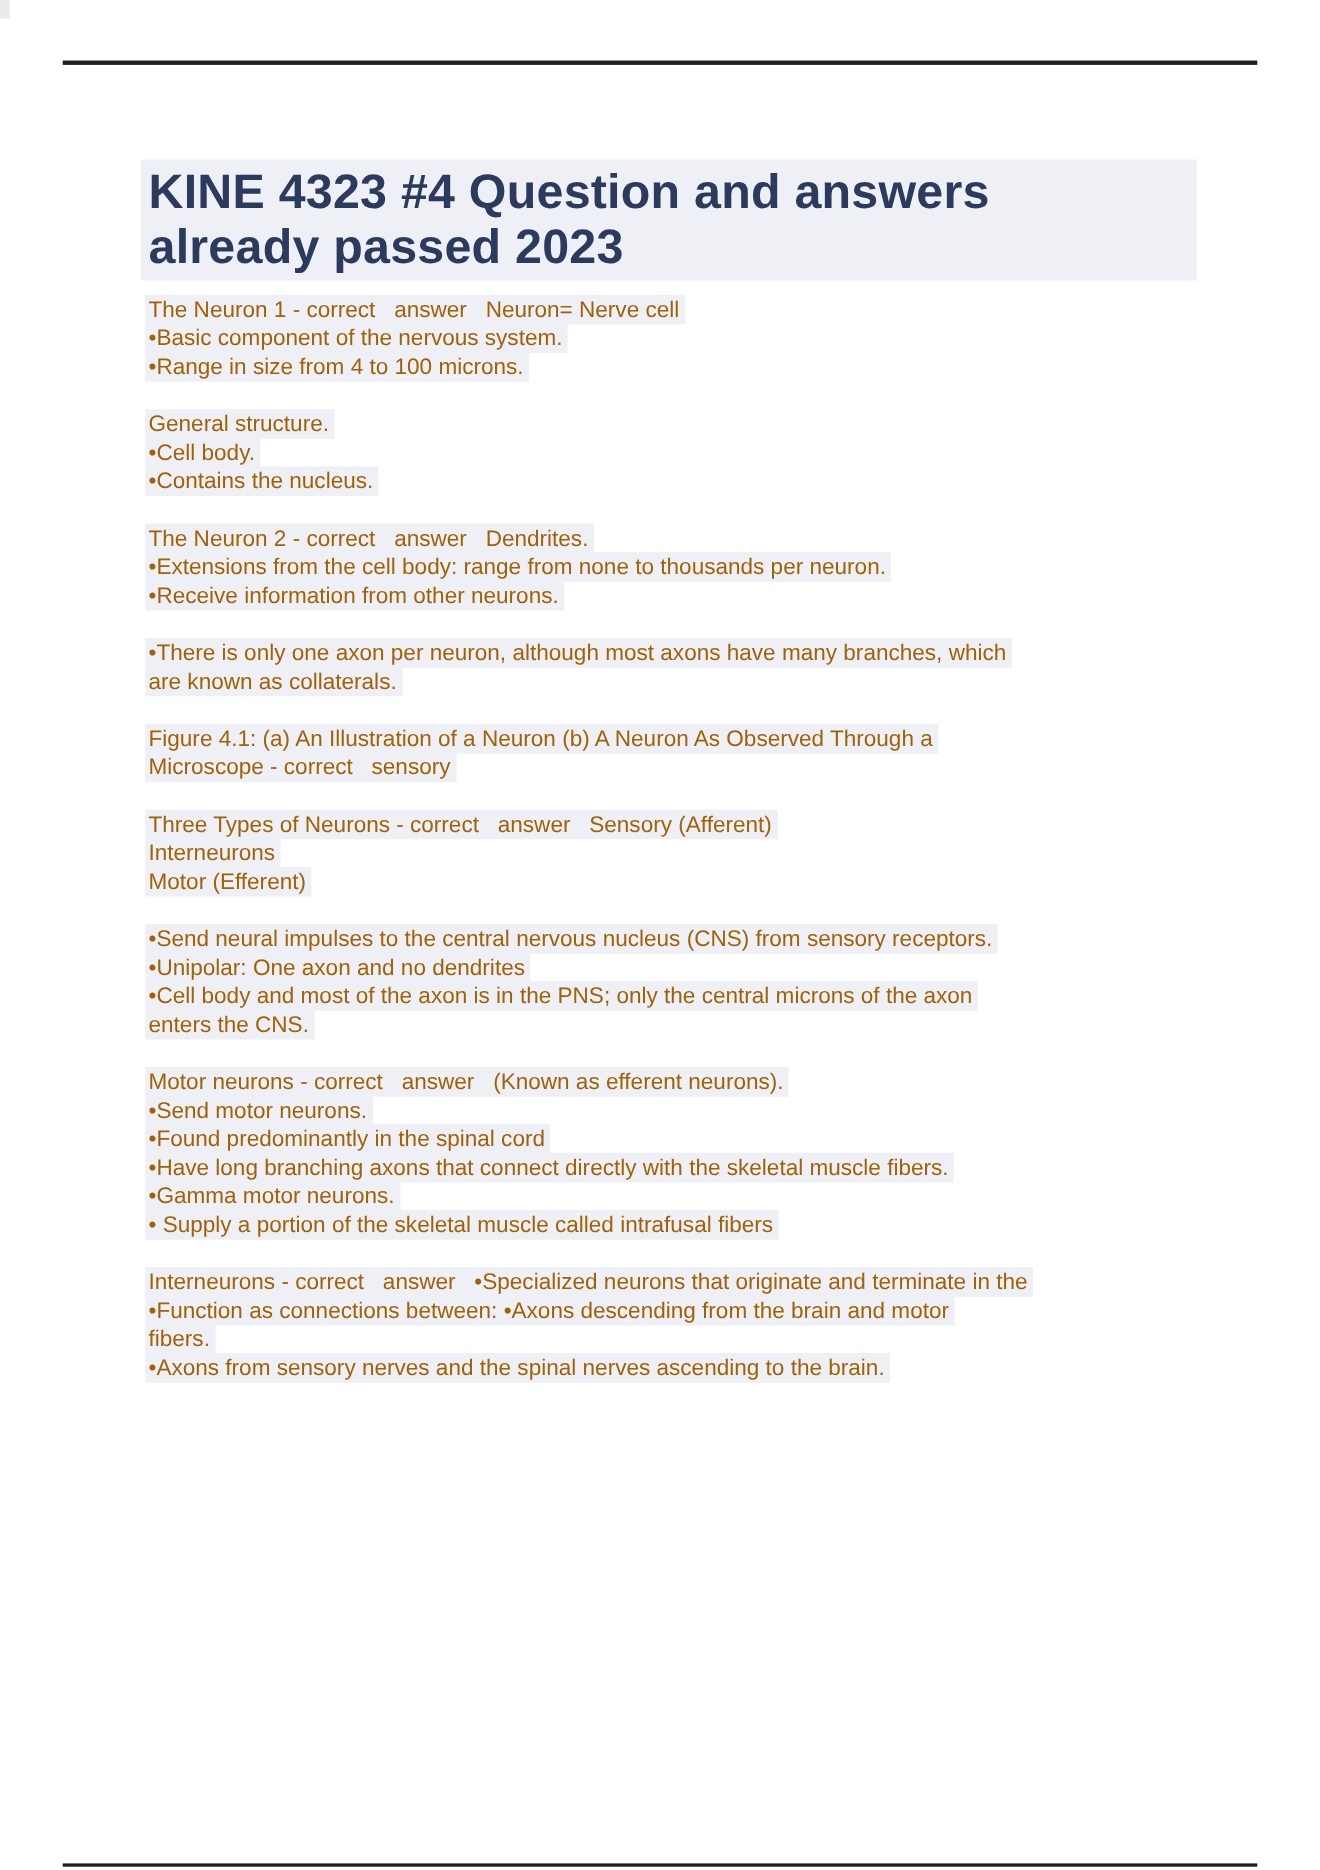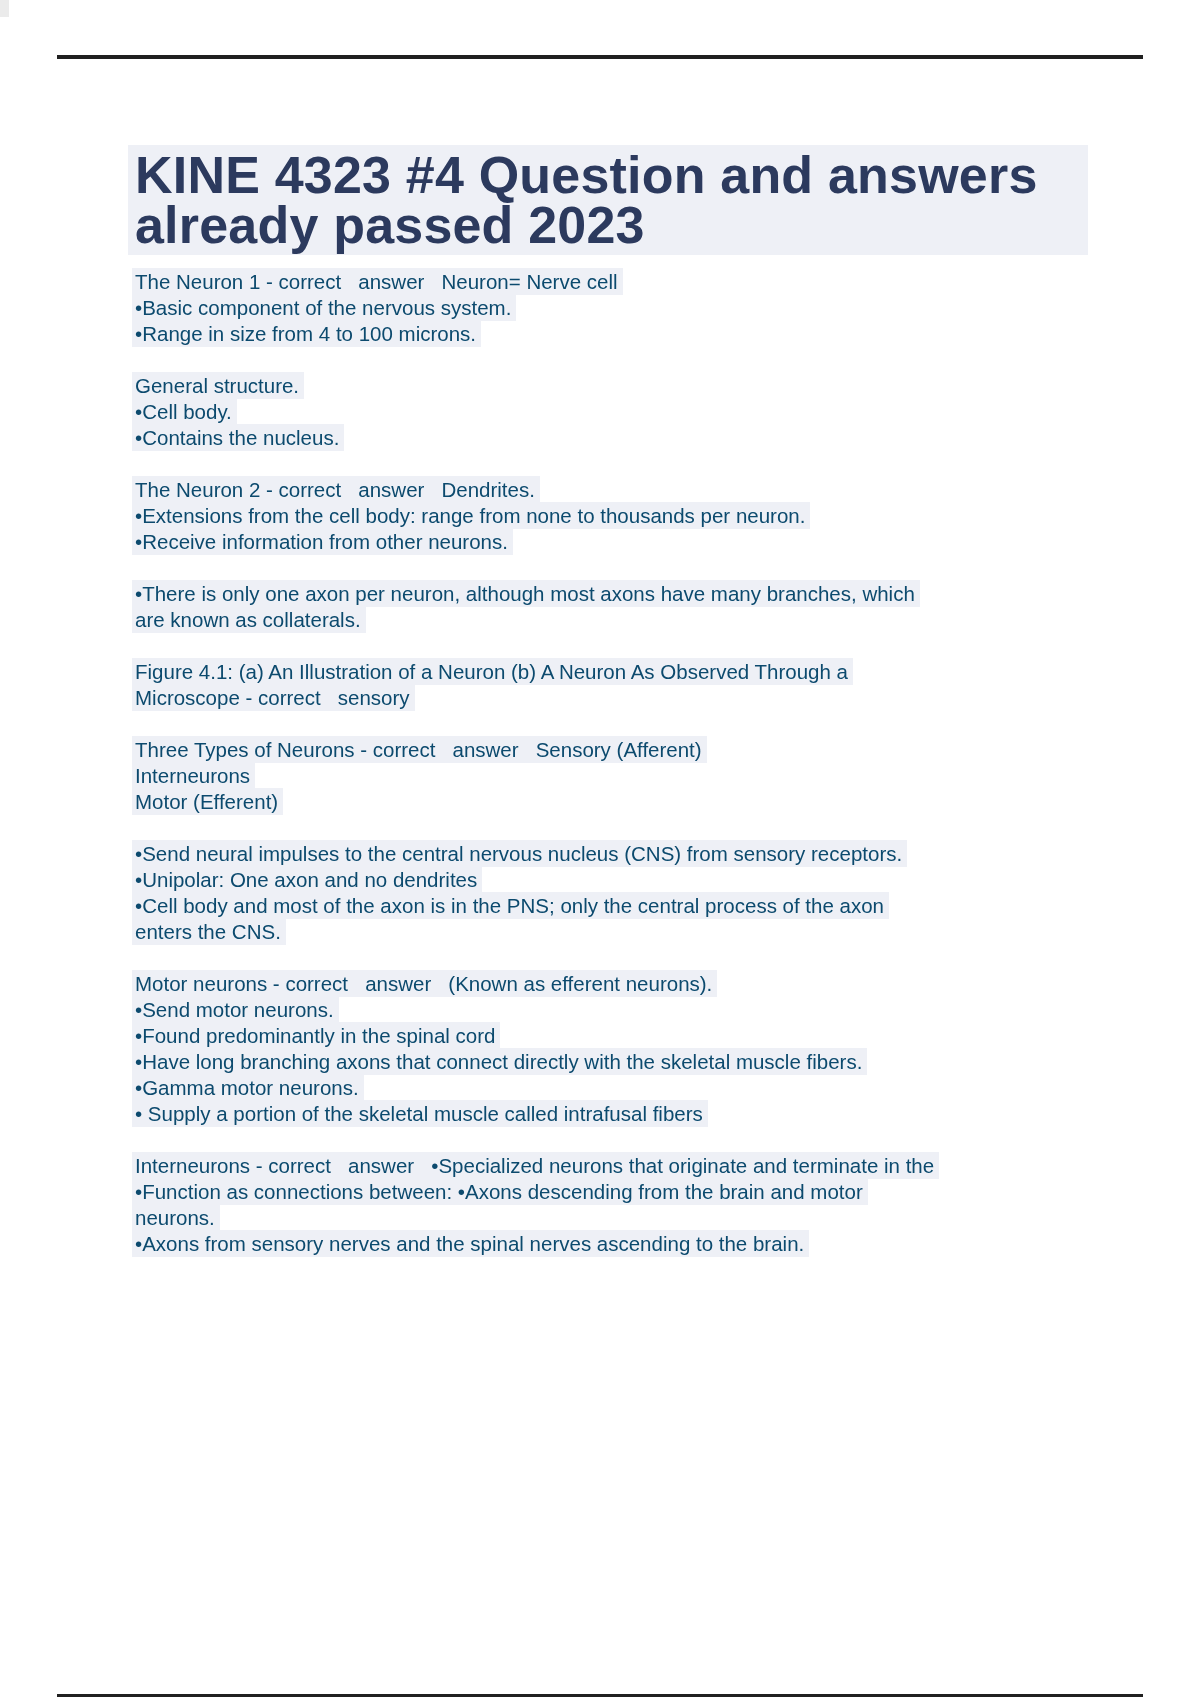--- a/index.html
+++ b/index.html
@@ -36,33 +36,33 @@
     position: absolute;
     left: 135px;
     top: 145px;
     width: 960px;
   }
   .title-block {
     margin: 0 0 0 -7px;
     width: 953px;
     padding: 5px 0 5px 7px;
     background: #eef0f6;
-    font-size: 52px;
+    font-size: 44px;
     font-weight: bold;
     line-height: 50px;
     color: #2c3a5e;
     letter-spacing: 0.2px;
   }
   .title-line { white-space: pre; }
 
   .doc-body {
     margin-top: 14px;
     font-size: 20.5px;
     line-height: 26px;
-    color: #0c4a6e;
+    color: #a16207;
   }
   .para { margin: 0 0 26px 0; }
   .line { white-space: pre; }
   .hl {
     background: #eef0f6;
     padding: 2px 5px 2px 3px;
     margin-left: -3px;
   }
 </style>
 </head>
@@ -102,34 +102,34 @@
           <div class="line"><span class="hl">Microscope - correct   sensory</span></div>
         </div>
         <div class="para">
           <div class="line"><span class="hl">Three Types of Neurons - correct   answer   Sensory (Afferent)</span></div>
           <div class="line"><span class="hl">Interneurons</span></div>
           <div class="line"><span class="hl">Motor (Efferent)</span></div>
         </div>
         <div class="para">
           <div class="line"><span class="hl">•Send neural impulses to the central nervous nucleus (CNS) from sensory receptors.</span></div>
           <div class="line"><span class="hl">•Unipolar: One axon and no dendrites</span></div>
-          <div class="line"><span class="hl">•Cell body and most of the axon is in the PNS; only the central process of the axon</span></div>
+          <div class="line"><span class="hl">•Cell body and most of the axon is in the PNS; only the central microns of the axon</span></div>
           <div class="line"><span class="hl">enters the CNS.</span></div>
         </div>
         <div class="para">
           <div class="line"><span class="hl">Motor neurons - correct   answer   (Known as efferent neurons).</span></div>
           <div class="line"><span class="hl">•Send motor neurons.</span></div>
           <div class="line"><span class="hl">•Found predominantly in the spinal cord</span></div>
           <div class="line"><span class="hl">•Have long branching axons that connect directly with the skeletal muscle fibers.</span></div>
           <div class="line"><span class="hl">•Gamma motor neurons.</span></div>
           <div class="line"><span class="hl">• Supply a portion of the skeletal muscle called intrafusal fibers</span></div>
         </div>
         <div class="para">
           <div class="line"><span class="hl">Interneurons - correct   answer   •Specialized neurons that originate and terminate in the</span></div>
           <div class="line"><span class="hl">•Function as connections between: •Axons descending from the brain and motor</span></div>
-          <div class="line"><span class="hl">neurons.</span></div>
+          <div class="line"><span class="hl">fibers.</span></div>
           <div class="line"><span class="hl">•Axons from sensory nerves and the spinal nerves ascending to the brain.</span></div>
         </div>
       </div>
   </div>
 
   <div class="rule rule-bottom"></div>
 </div>
 
 </body></html>

